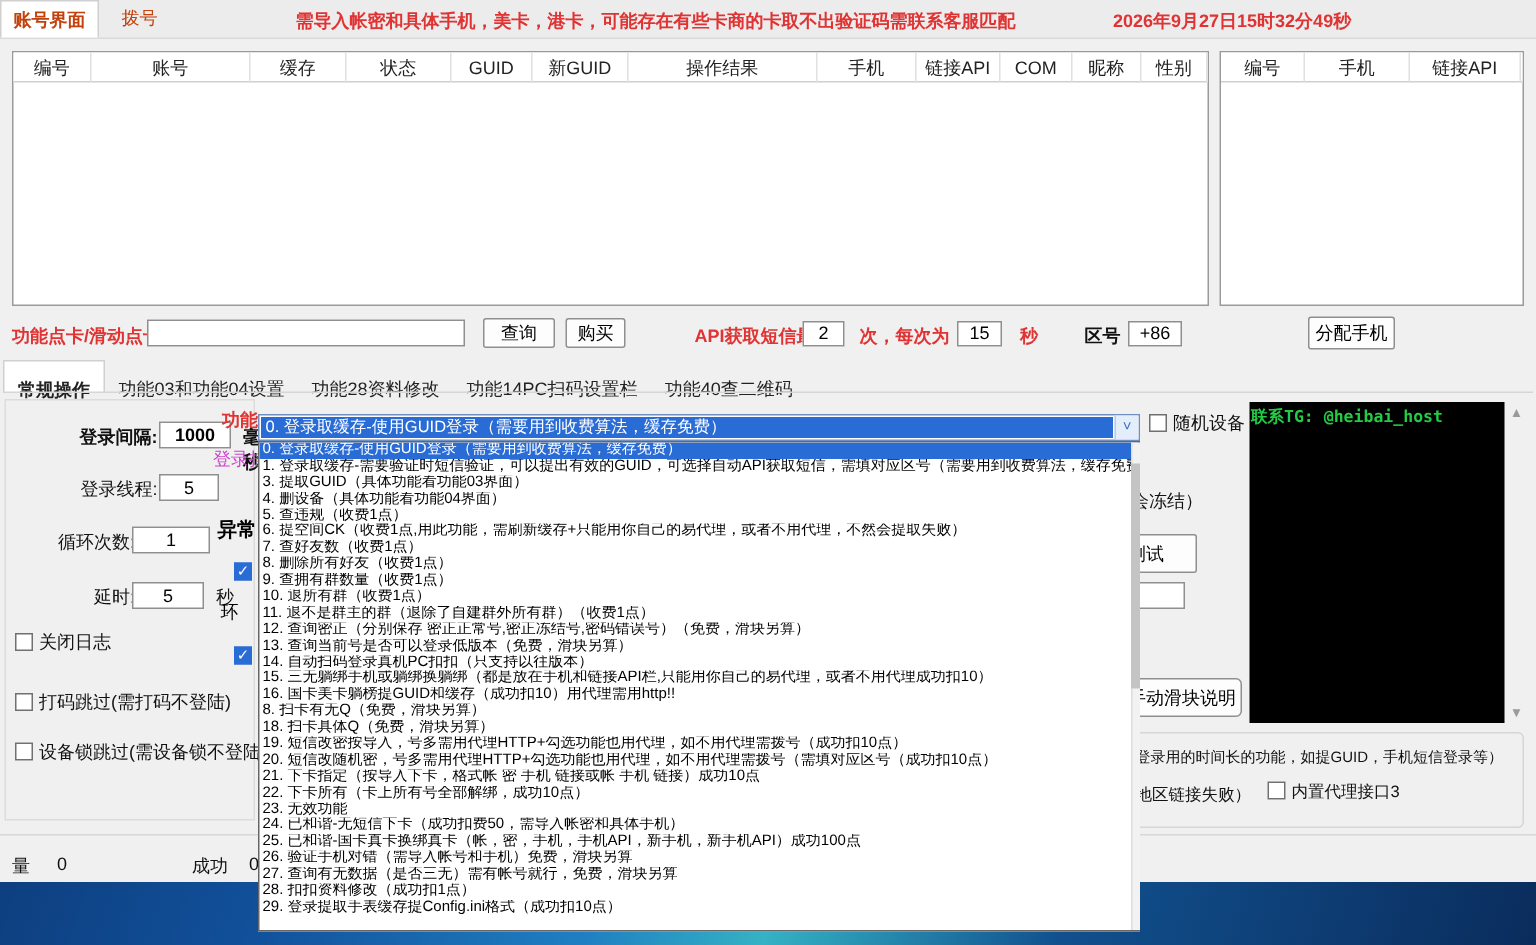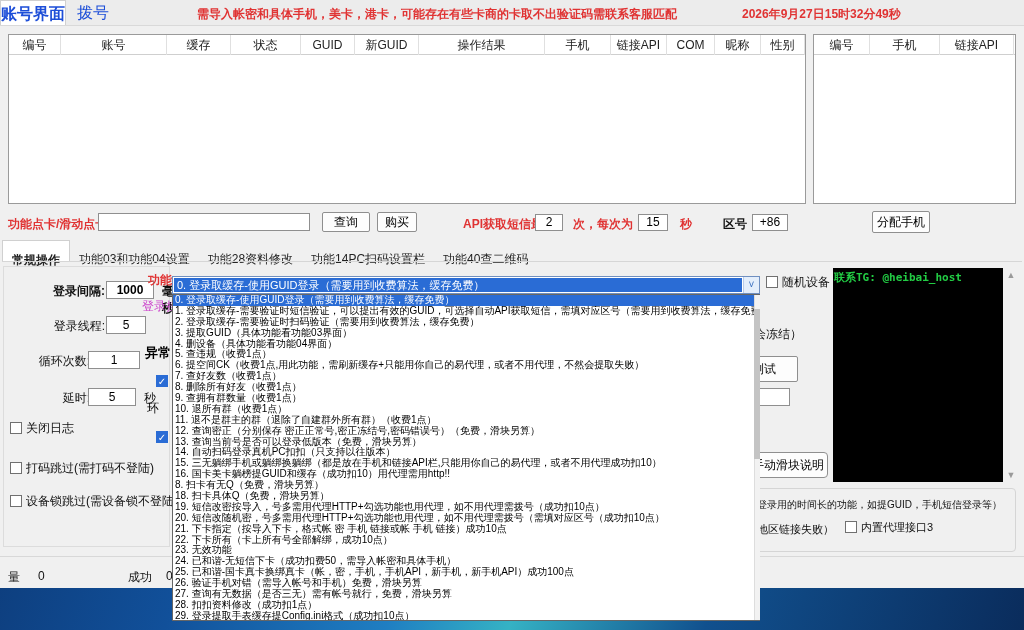--- a/index.html
+++ b/index.html
@@ -9,21 +9,21 @@
 
   
   .desktop { position:absolute; inset:0;
     background:linear-gradient(108deg,#0a2d63 0%,#11509a 30%,#1f7ec2 48%,#35b2c4 58%,#11508e 74%,#0a2c5c 100%); }
 
   .window { position:absolute; left:0; top:0; width:1024px; height:588px;
     background:#f0f0f0; border-bottom:1px solid #5f6e84; }
 
   
   .topbar { position:absolute; left:0; top:0; width:1024px; height:26px; background:#ececec; border-bottom:1px solid #d9d9d9; }
-  .toptab { position:absolute; top:0; height:25px; line-height:25px; text-align:center; font-size:16px; color:#1d4ed8; cursor:default; }
+  .toptab { position:absolute; top:0; height:25px; line-height:25px; text-align:center; font-size:12px; color:#c2410c; cursor:default; }
   .toptab.active { background:#fff; border:1px solid #d0d0d0; border-bottom:none; font-weight:bold; }
   .top-warning { position:absolute; left:197px; top:6px; font-size:12px; font-weight:bold; color:#e03333; white-space:nowrap; }
   .top-datetime { position:absolute; left:742px; top:6px; font-size:12px; font-weight:bold; color:#e03333; white-space:nowrap; }
 
   
   .tbl { position:absolute; top:34px; height:170px; background:#fff; border:1px solid #9a9a9a; }
   .tbl-head { display:flex; height:20px; border-bottom:1px solid #cfcfcf; background:#fff; }
   .tbl-head .cell { height:20px; line-height:20px; font-size:12px; color:#222; text-align:center;
      border-right:1px solid #e0e0e0; overflow:hidden; white-space:nowrap; flex:0 0 auto; }
   #main-table { left:8px; width:798px; }
@@ -227,21 +227,20 @@
 
   <div class="combo">
     <div class="combo-sel">0. 登录取缓存-使用GUID登录（需要用到收费算法，缓存免费）</div>
     <div class="combo-arrow">˅</div>
   </div>
 
   <div class="dropdown">
 
   <div class="dd-item selected">0. 登录取缓存-使用GUID登录（需要用到收费算法，缓存免费）</div>
       <div class="dd-item">1. 登录取缓存-需要验证时短信验证，可以提出有效的GUID，可选择自动API获取短信，需填对应区号（需要用到收费算法，缓存免费）</div>
-      <div class="dd-item">2. 登录取缓存-需要验证时扫码验证（需要用到收费算法，缓存免费）</div>
       <div class="dd-item">3. 提取GUID（具体功能看功能03界面）</div>
       <div class="dd-item">4. 删设备（具体功能看功能04界面）</div>
       <div class="dd-item">5. 查违规（收费1点）</div>
       <div class="dd-item">6. 提空间CK（收费1点,用此功能，需刷新缓存+只能用你自己的易代理，或者不用代理，不然会提取失败）</div>
       <div class="dd-item">7. 查好友数（收费1点）</div>
       <div class="dd-item">8. 删除所有好友（收费1点）</div>
       <div class="dd-item">9. 查拥有群数量（收费1点）</div>
       <div class="dd-item">10. 退所有群（收费1点）</div>
       <div class="dd-item">11. 退不是群主的群（退除了自建群外所有群）（收费1点）</div>
       <div class="dd-item">12. 查询密正（分别保存 密正正常号,密正冻结号,密码错误号）（免费，滑块另算）</div>

